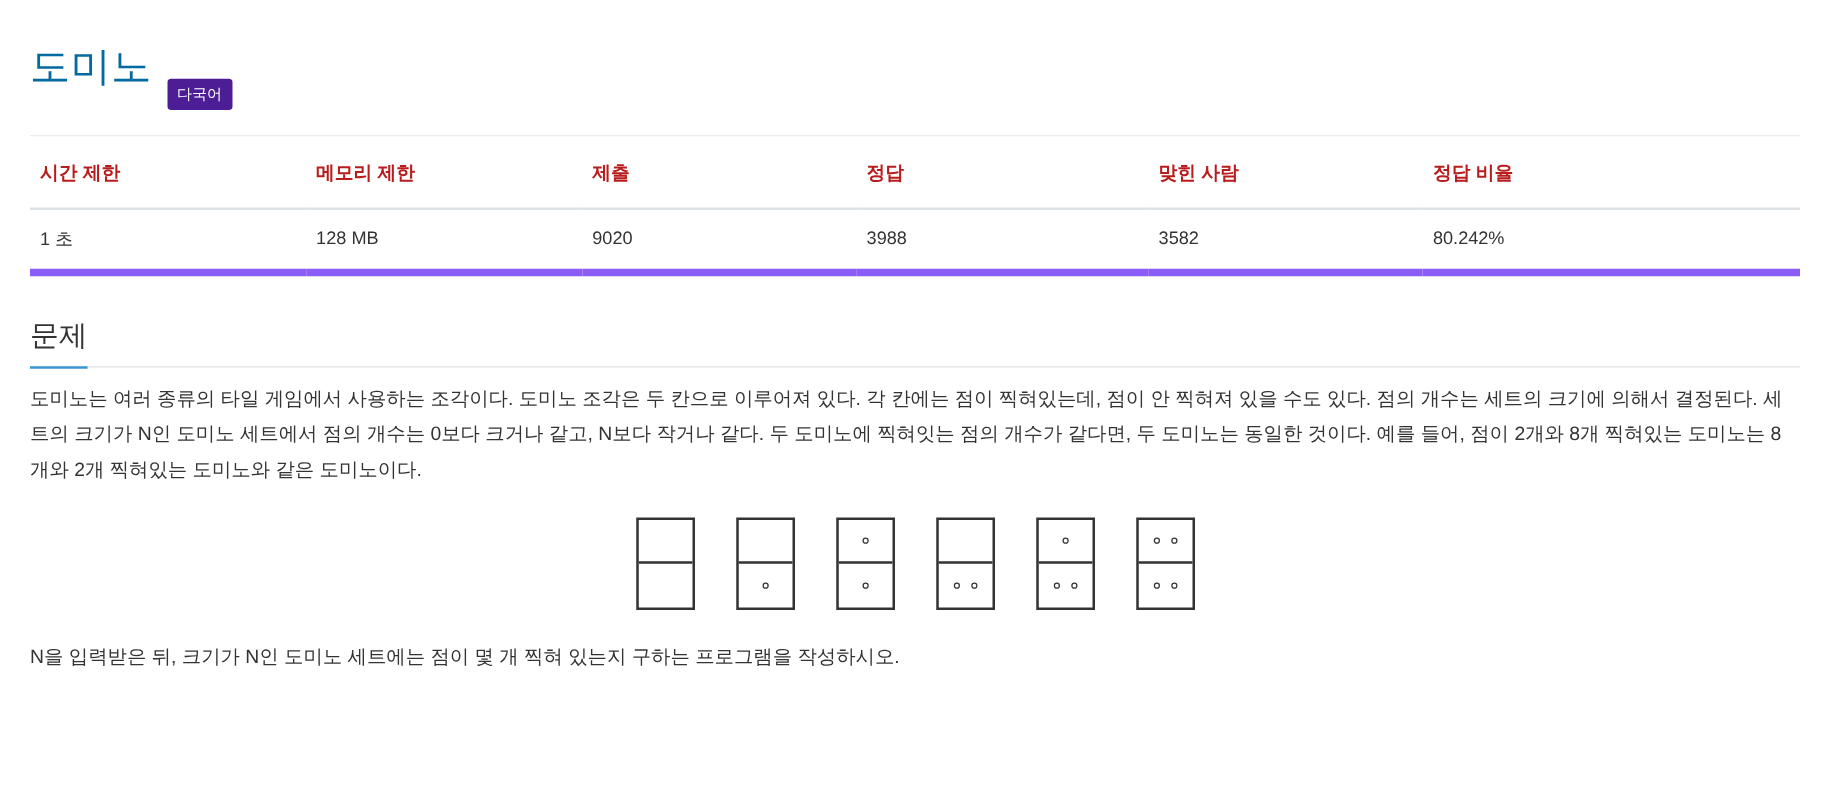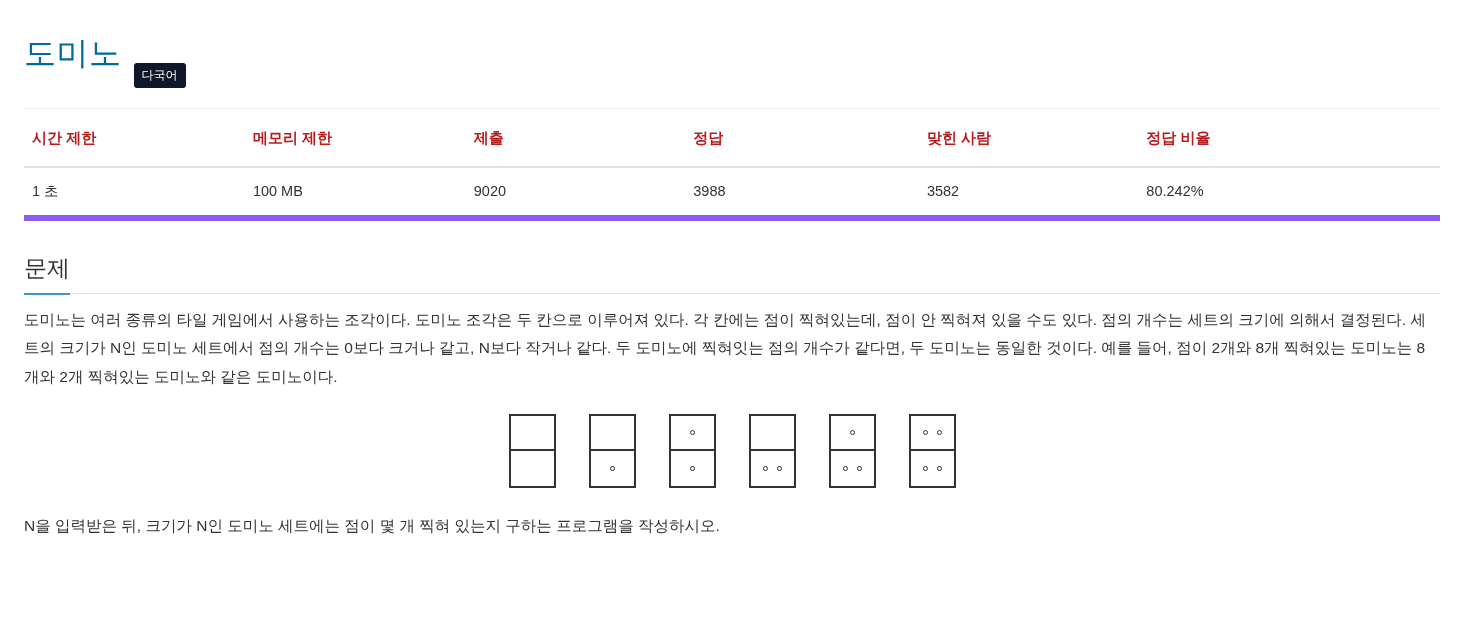--- a/index.html
+++ b/index.html
@@ -28,21 +28,21 @@
   }
   .problem-title {
     font-size: 32px;
     font-weight: 400;
     color: #0369a1;
     line-height: 1.15;
     letter-spacing: 0.5px;
   }
   .lang-badge {
     display: inline-block;
-    background: #0f172a;
+    background: #4c1d95;
     color: #ffffff;
     font-size: 12px;
     line-height: 1;
     padding: 6px 8px 7px 8px;
     border-radius: 3px;
     margin-bottom: 6px;
     white-space: nowrap;
   }
   .hr-light {
     border: 0;
@@ -166,21 +166,21 @@
         <th class="col-2">메모리 제한</th>
         <th class="col-3">제출</th>
         <th class="col-4">정답</th>
         <th class="col-5">맞힌 사람</th>
         <th class="col-6">정답 비율</th>
       </tr>
     </thead>
     <tbody>
       <tr>
         <td>1 초</td>
-        <td>100 MB</td>
+        <td>128 MB</td>
         <td>9020</td>
         <td>3988</td>
         <td>3582</td>
         <td>80.242%</td>
       </tr>
     </tbody>
   </table>
 
   <div class="section">
     <div>

